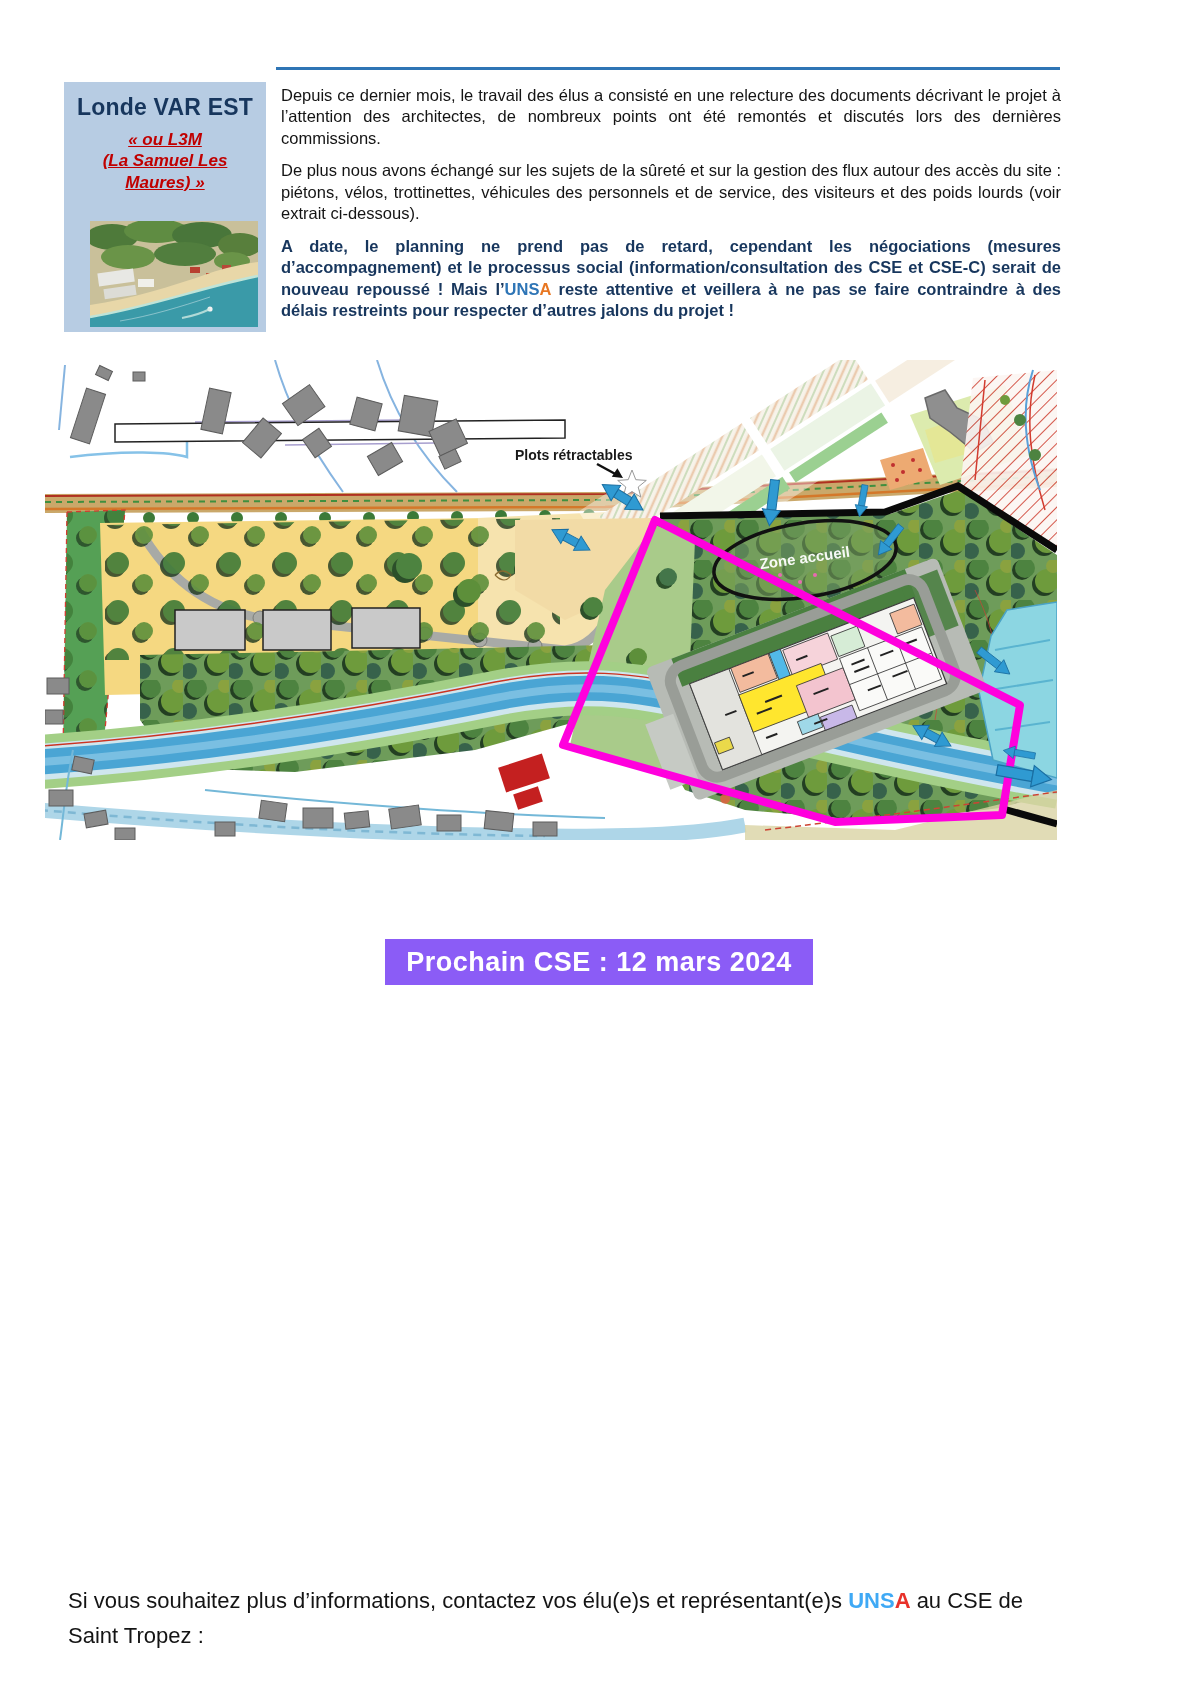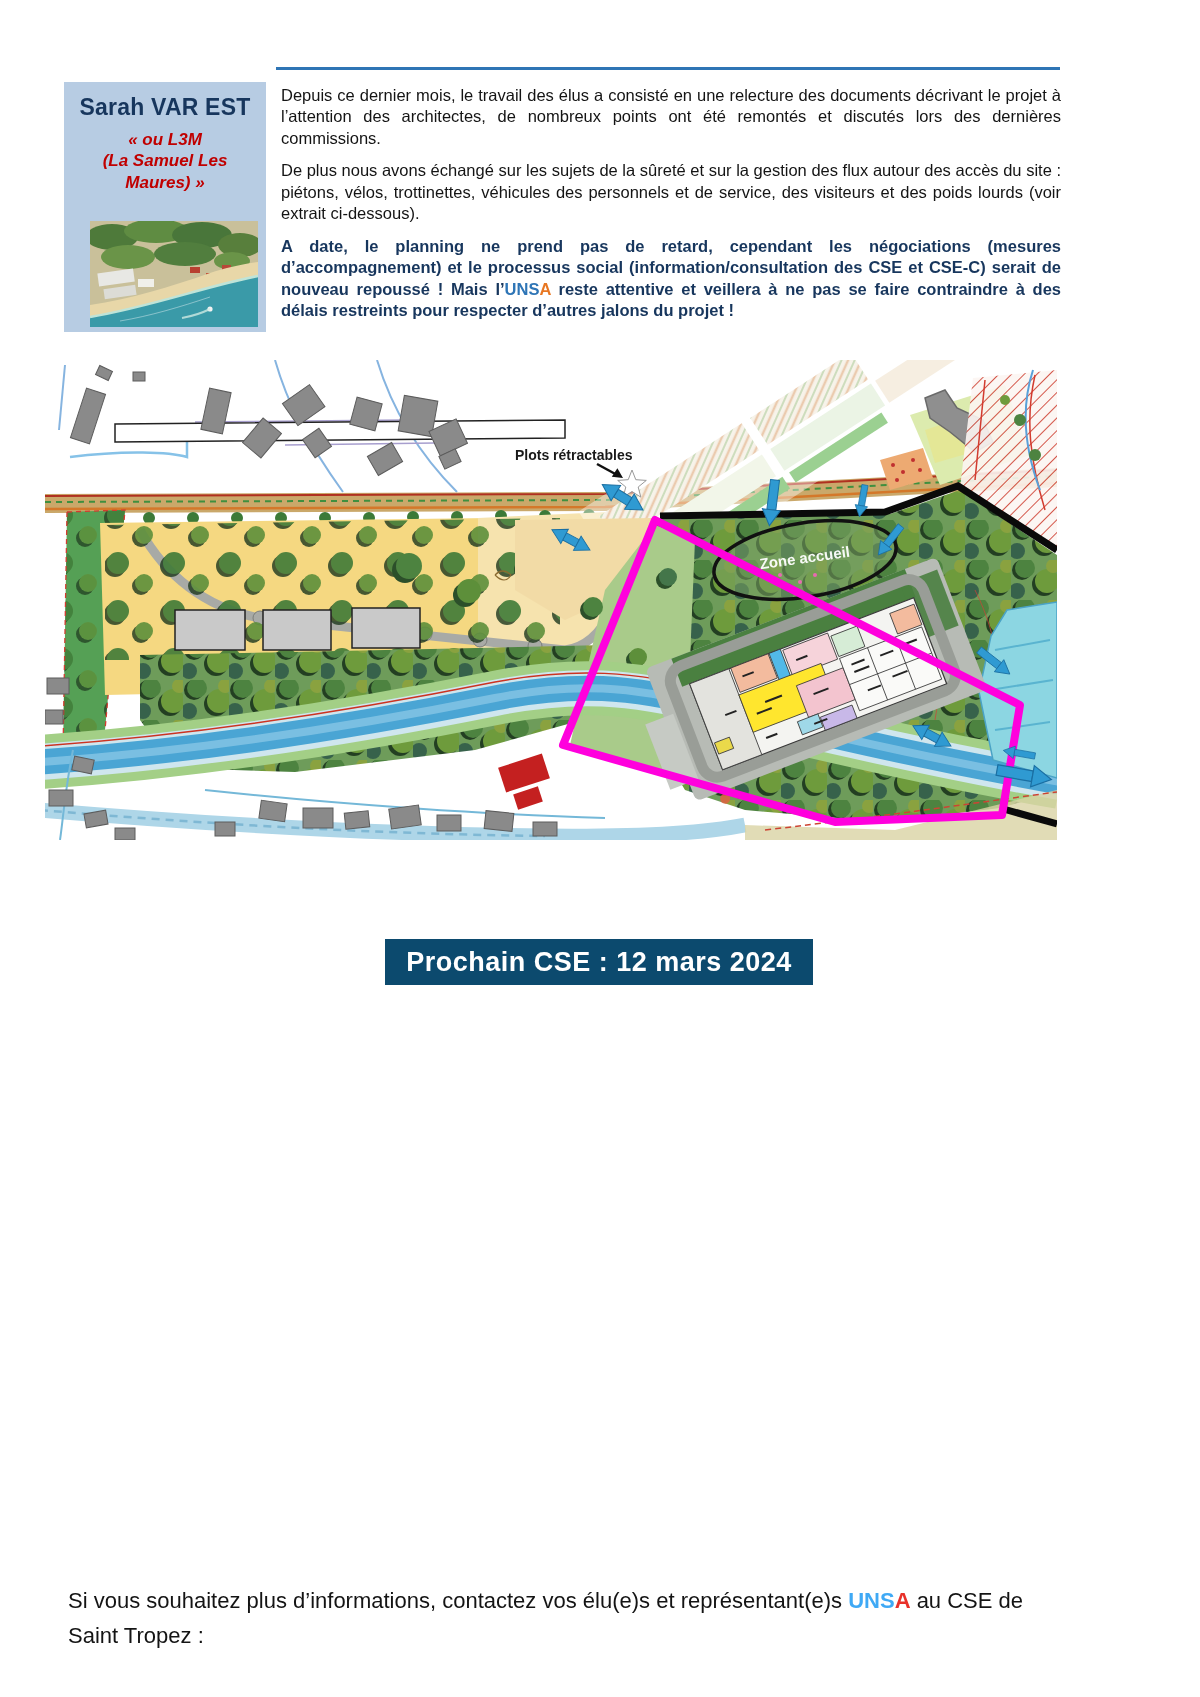--- a/index.html
+++ b/index.html
@@ -2,52 +2,52 @@
 <html><head>
 <meta charset="utf-8">
 <style>
   html,body{margin:0;padding:0;background:#fff;}
   .page{position:relative;width:1200px;height:1697px;background:#ffffff;
         font-family:"Liberation Sans",sans-serif;overflow:hidden;}
   .top-rule{position:absolute;left:276px;top:67px;width:784px;height:3px;background:#2e75b5;}
   
   .pbox{position:absolute;left:64px;top:82px;width:202px;height:250px;background:#b7cce3;text-align:center;}
   .pbox .title{margin:12px 4px 8px;font-size:23px;font-weight:bold;color:#17365d;letter-spacing:.2px;}
-  .pbox .sub{color:#c00000;font-style:italic;font-weight:bold;font-size:17px;line-height:1.26;margin:0 2px;}
+  .pbox .sub{color:#c00000;font-style:italic;font-weight:bold;font-size:17px;line-height:1.26;margin:0 2px;text-decoration:underline;}
   .photo{position:absolute;left:26px;top:139px;width:168px;height:106px;}
   
   .copy{position:absolute;left:281px;top:77px;width:780px;font-size:16.5px;line-height:1.30;
         color:#141414;text-align:justify;}
   .copy p{margin:8px 0 11px 0;}
   .copy .p3{color:#17365d;font-weight:bold;}
   .u-blue{color:#2e75b6;font-weight:bold;}
   .u-orange{color:#e87722;font-weight:bold;}
   
   .map{position:absolute;left:45px;top:360px;width:1012px;height:480px;margin:0;}
   .map svg{display:block;width:100%;height:100%;}
   
-  .banner{position:absolute;left:385px;top:939px;width:428px;height:46px;background:#0c4a6e;
+  .banner{position:absolute;left:385px;top:939px;width:428px;height:46px;background:#8b5cf6;
           color:#ffffff;font-weight:bold;font-size:27px;line-height:46px;text-align:center;letter-spacing:.5px;}
   
   .footer{position:absolute;left:68px;top:1583px;width:992px;font-size:22px;line-height:1.6;color:#141414;}
   .footer p{margin:0;}
   .names{color:#ed7d31;font-weight:bold;}
   .f-blue{color:#3fa9f5;font-weight:bold;}
   .f-red{color:#e8312a;font-weight:bold;}
   .maplabel{font-family:"Liberation Sans",sans-serif;font-weight:bold;}
 </style>
 </head>
 <body>
 
 <div class="page">
 
   <div class="top-rule"></div>
 
   <aside class="pbox">
-    <div class="title">Sarah VAR EST</div>
+    <div class="title">Londe VAR EST</div>
     <div class="sub">
       <span>« ou L3M</span><br>
       <span>(La Samuel Les</span><br>
       <span>Maures) »</span>
     </div>
     <div class="photo">
       <svg viewBox="0 0 168 106" preserveAspectRatio="none">
         <rect width="168" height="106" fill="#c9c09a"></rect>
         <ellipse cx="22" cy="16" rx="26" ry="13" fill="#4e7a3a"></ellipse>
         <ellipse cx="66" cy="10" rx="32" ry="12" fill="#5f8c42"></ellipse>

